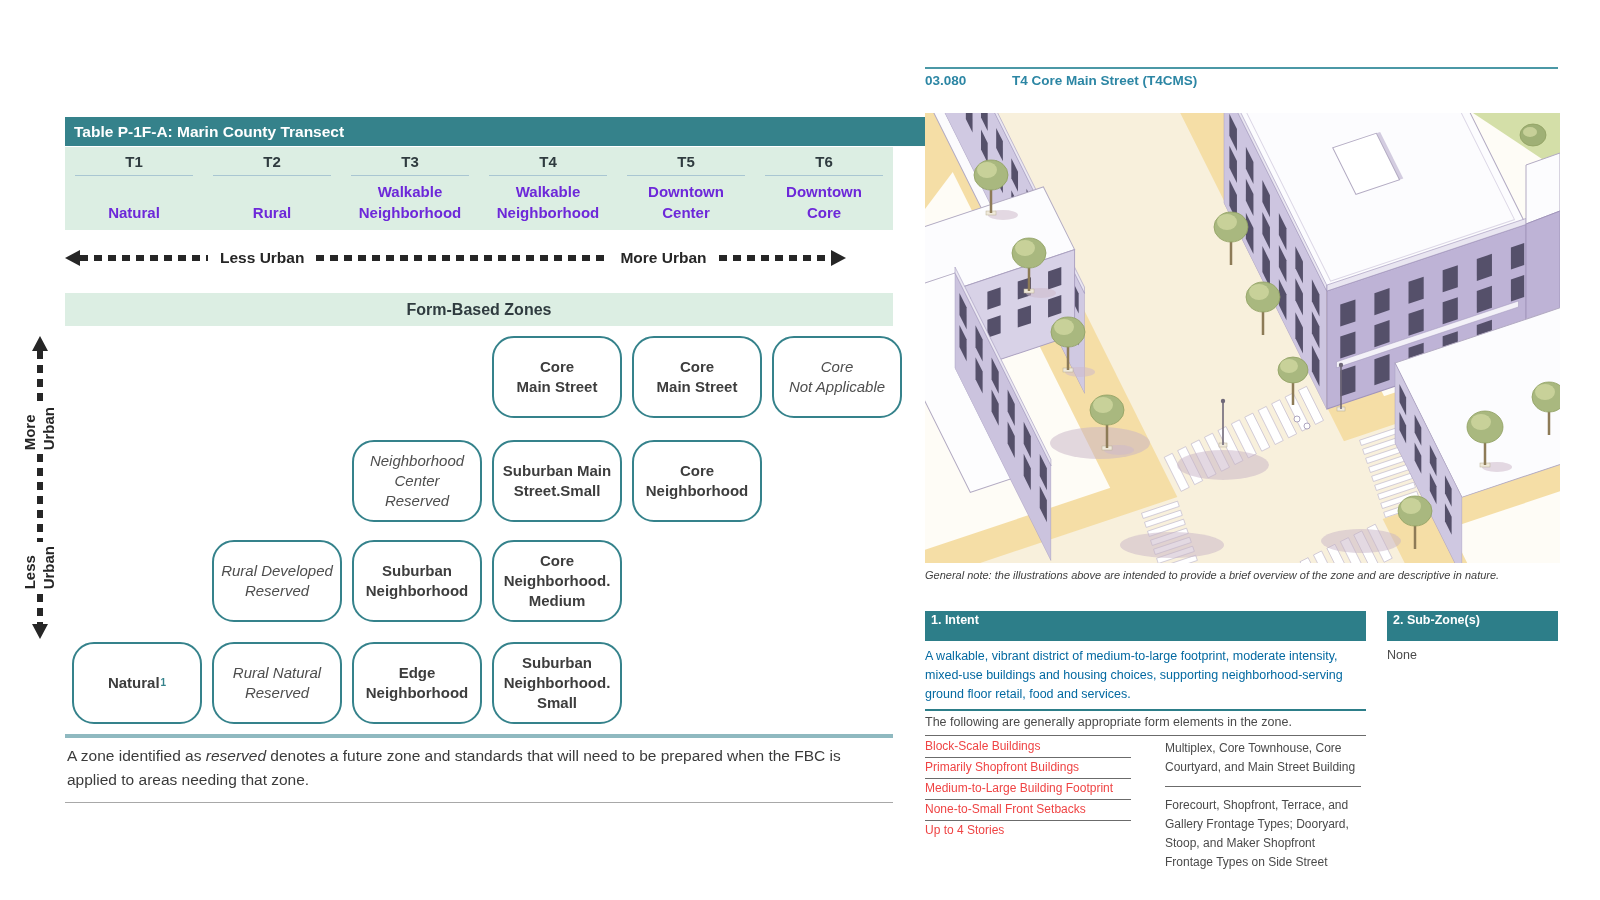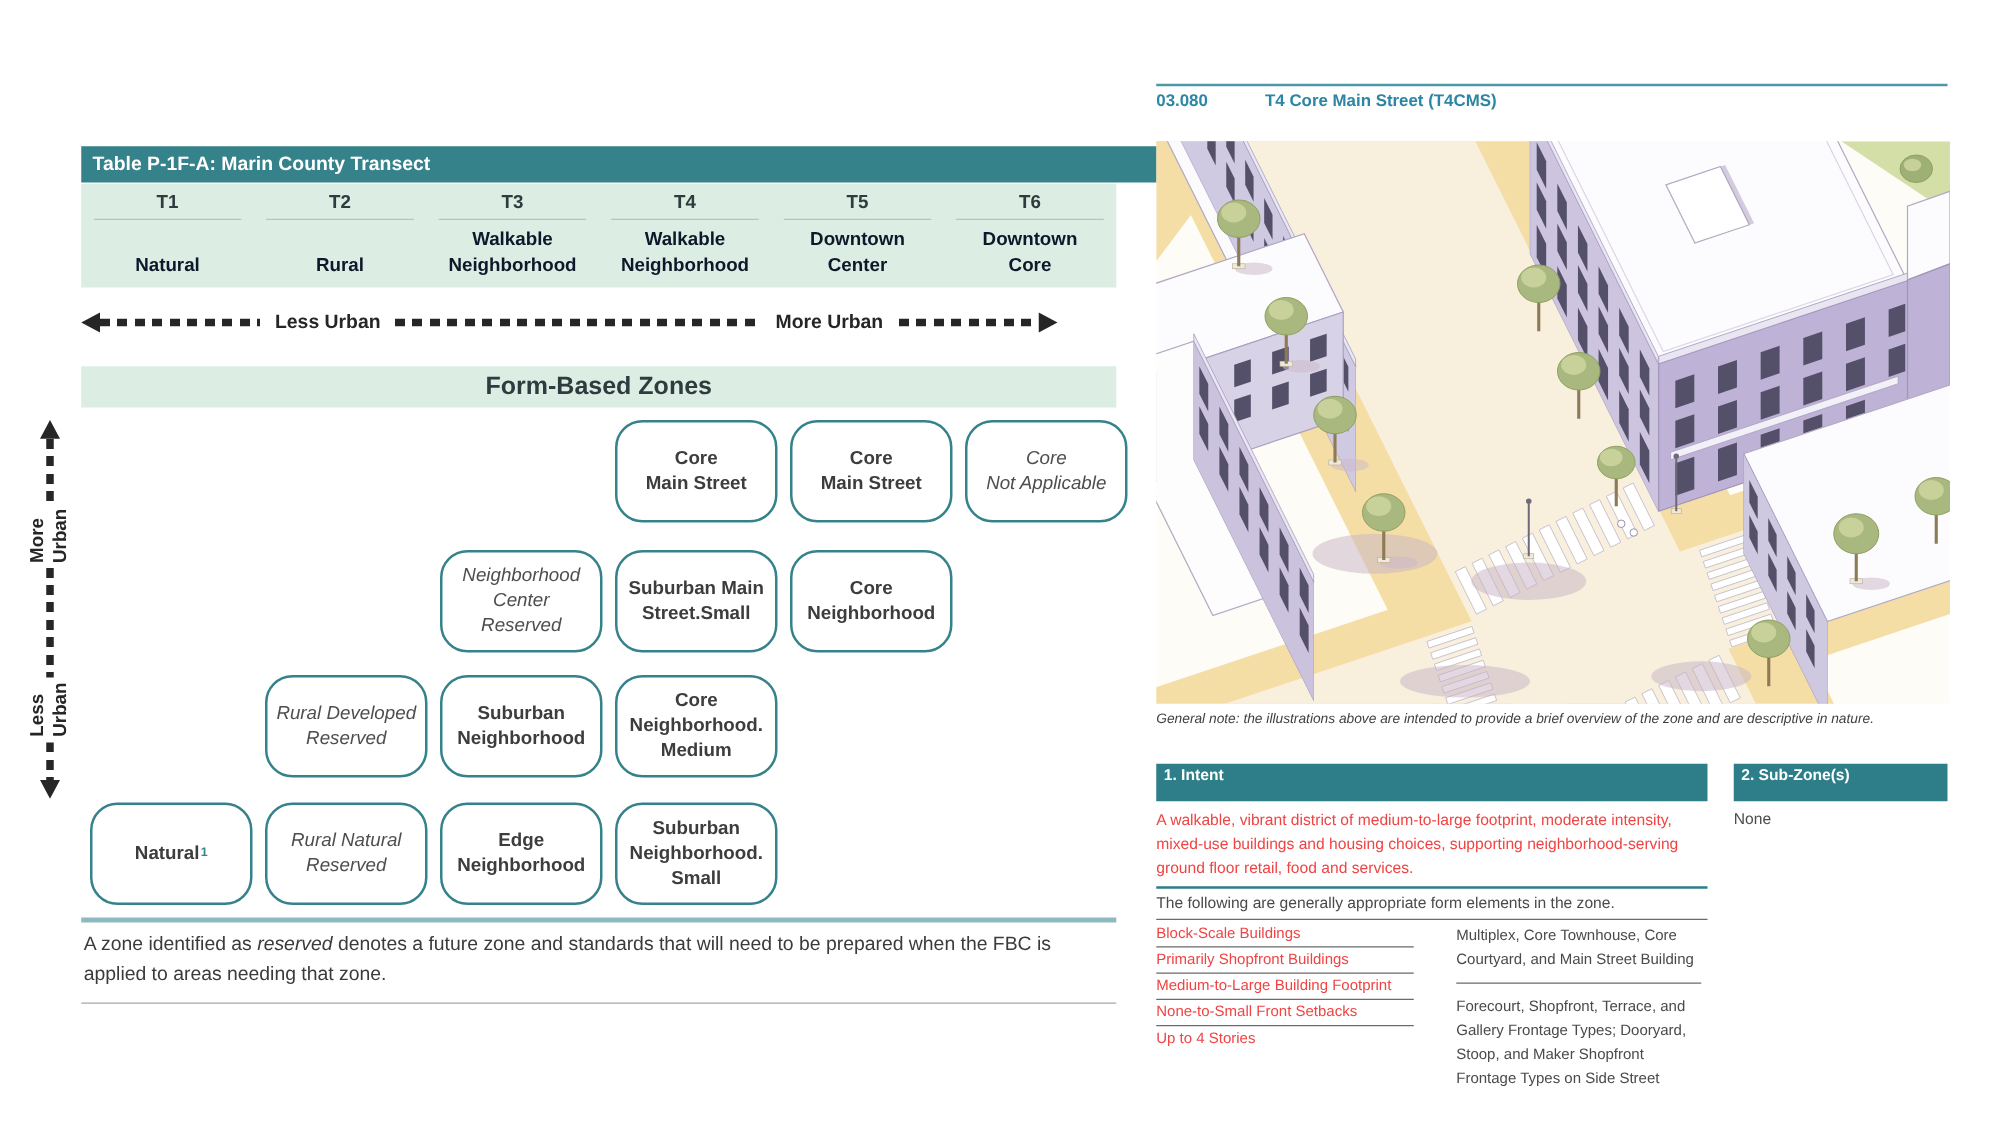--- a/index.html
+++ b/index.html
@@ -7,32 +7,32 @@
         font-family:"Liberation Sans","DejaVu Sans",sans-serif;color:#3b4246;}
   .abs{position:absolute;}
 
   
   .tbl-title{left:65px;top:117px;width:976px;height:29px;background:#35828b;color:#fff;
              font-size:15.5px;font-weight:700;line-height:29px;padding-left:9px;box-sizing:border-box;}
   .tbl-band{left:65px;top:147px;width:828px;height:83px;background:#dceee3;display:flex;}
   .tcol{flex:1 1 0;display:flex;flex-direction:column;align-items:center;padding-top:6px;box-sizing:border-box;}
   .tcode{font-size:15px;font-weight:600;color:#2f3b3f;}
   .tline{width:118px;height:1px;background:#a9c6d2;margin:5px 0 4px;}
-  .tname{margin-top:auto;margin-bottom:7px;font-size:15px;font-weight:700;color:#0f172a;
+  .tname{margin-top:auto;margin-bottom:7px;font-size:15px;font-weight:700;color:#6d28d9;
          text-align:center;line-height:1.4;white-space:pre-line;}
 
   .arrow-row{left:65px;top:245px;width:828px;height:26px;display:flex;align-items:center;}
   .ah-left{width:0;height:0;border-top:8px solid transparent;border-bottom:8px solid transparent;border-right:15px solid #262626;}
   .ah-right{width:0;height:0;border-top:8px solid transparent;border-bottom:8px solid transparent;border-left:15px solid #262626;}
   .hdash{height:6px;background:repeating-linear-gradient(to right,#262626 0 8px,transparent 8px 14px);}
   .d1{width:128px;} .d2{width:292px;} .d3{width:112px;}
   .alabel{font-size:15.5px;font-weight:700;color:#262626;white-space:nowrap;padding:0 12px;}
 
   .zones-band{left:65px;top:293px;width:828px;height:33px;background:#dceee3;
-              font-size:20px;font-weight:700;color:#2f3b3f;text-align:center;line-height:33px;}
+              font-size:16px;font-weight:700;color:#2f3b3f;text-align:center;line-height:33px;}
 
   
   .vaxis{left:18px;top:336px;width:44px;height:400px;display:flex;flex-direction:column;align-items:center;}
   .av-up{width:0;height:0;border-left:8px solid transparent;border-right:8px solid transparent;border-bottom:15px solid #262626;}
   .av-down{width:0;height:0;border-left:8px solid transparent;border-right:8px solid transparent;border-top:15px solid #262626;}
   .vdash{width:6px;background:repeating-linear-gradient(to bottom,#262626 0 8px,transparent 8px 14px);}
   .v1{height:52px;} .v2{height:88px;} .v3{height:30px;}
   .vtext{writing-mode:vertical-rl;transform:rotate(180deg);font-size:15px;font-weight:700;color:#262626;
          line-height:1.25;white-space:pre-line;margin:4px 0;}
 
@@ -50,21 +50,21 @@
   
   .r-rule{left:925px;top:67px;width:633px;height:2px;background:#4b98a6;}
   .r-num{left:925px;top:73px;font-size:13.5px;font-weight:700;color:#2c86a4;}
   .r-title{left:1012px;top:73px;font-size:13.5px;font-weight:700;color:#2c86a4;}
   .illus{left:925px;top:113px;width:635px;height:450px;}
   .gnote{left:925px;top:569px;width:635px;font-size:11px;font-style:italic;color:#3f3f3f;}
 
   .col-intent{left:925px;top:611px;width:441px;}
   .sec-bar{height:30px;background:#2d7e89;color:#fff;font-size:12.5px;font-weight:700;
            line-height:19px;padding-left:6px;}
-  .intent-para{margin-top:6px;font-size:12.5px;color:#ef4444;line-height:19px;width:432px;}
+  .intent-para{margin-top:6px;font-size:12.5px;color:#0369a1;line-height:19px;width:432px;}
   .rule-teal{border-top:2px solid #2d7e89;margin-top:5px;}
   .lead-in{font-size:12.5px;color:#4a4a4a;line-height:19px;padding:2px 0 3px;border-bottom:1px solid #6b6b6b;}
   .fe-cols{display:flex;margin-top:1px;}
   .fe-left{width:222px;}
   .fe-left .fe-item{font-size:12px;color:#ef4444;line-height:15px;padding:2px 0 3px;border-bottom:1px solid #6b6b6b;width:206px;}
   .fe-left .fe-item:last-child{border-bottom:none;}
   .fe-right{width:196px;margin-left:18px;}
   .fe-right .fe-block{font-size:12px;color:#4a4a4a;line-height:19px;padding:2px 0 9px;}
   .fe-right .fe-block:first-child{border-bottom:1px solid #6b6b6b;margin-bottom:7px;}
 

